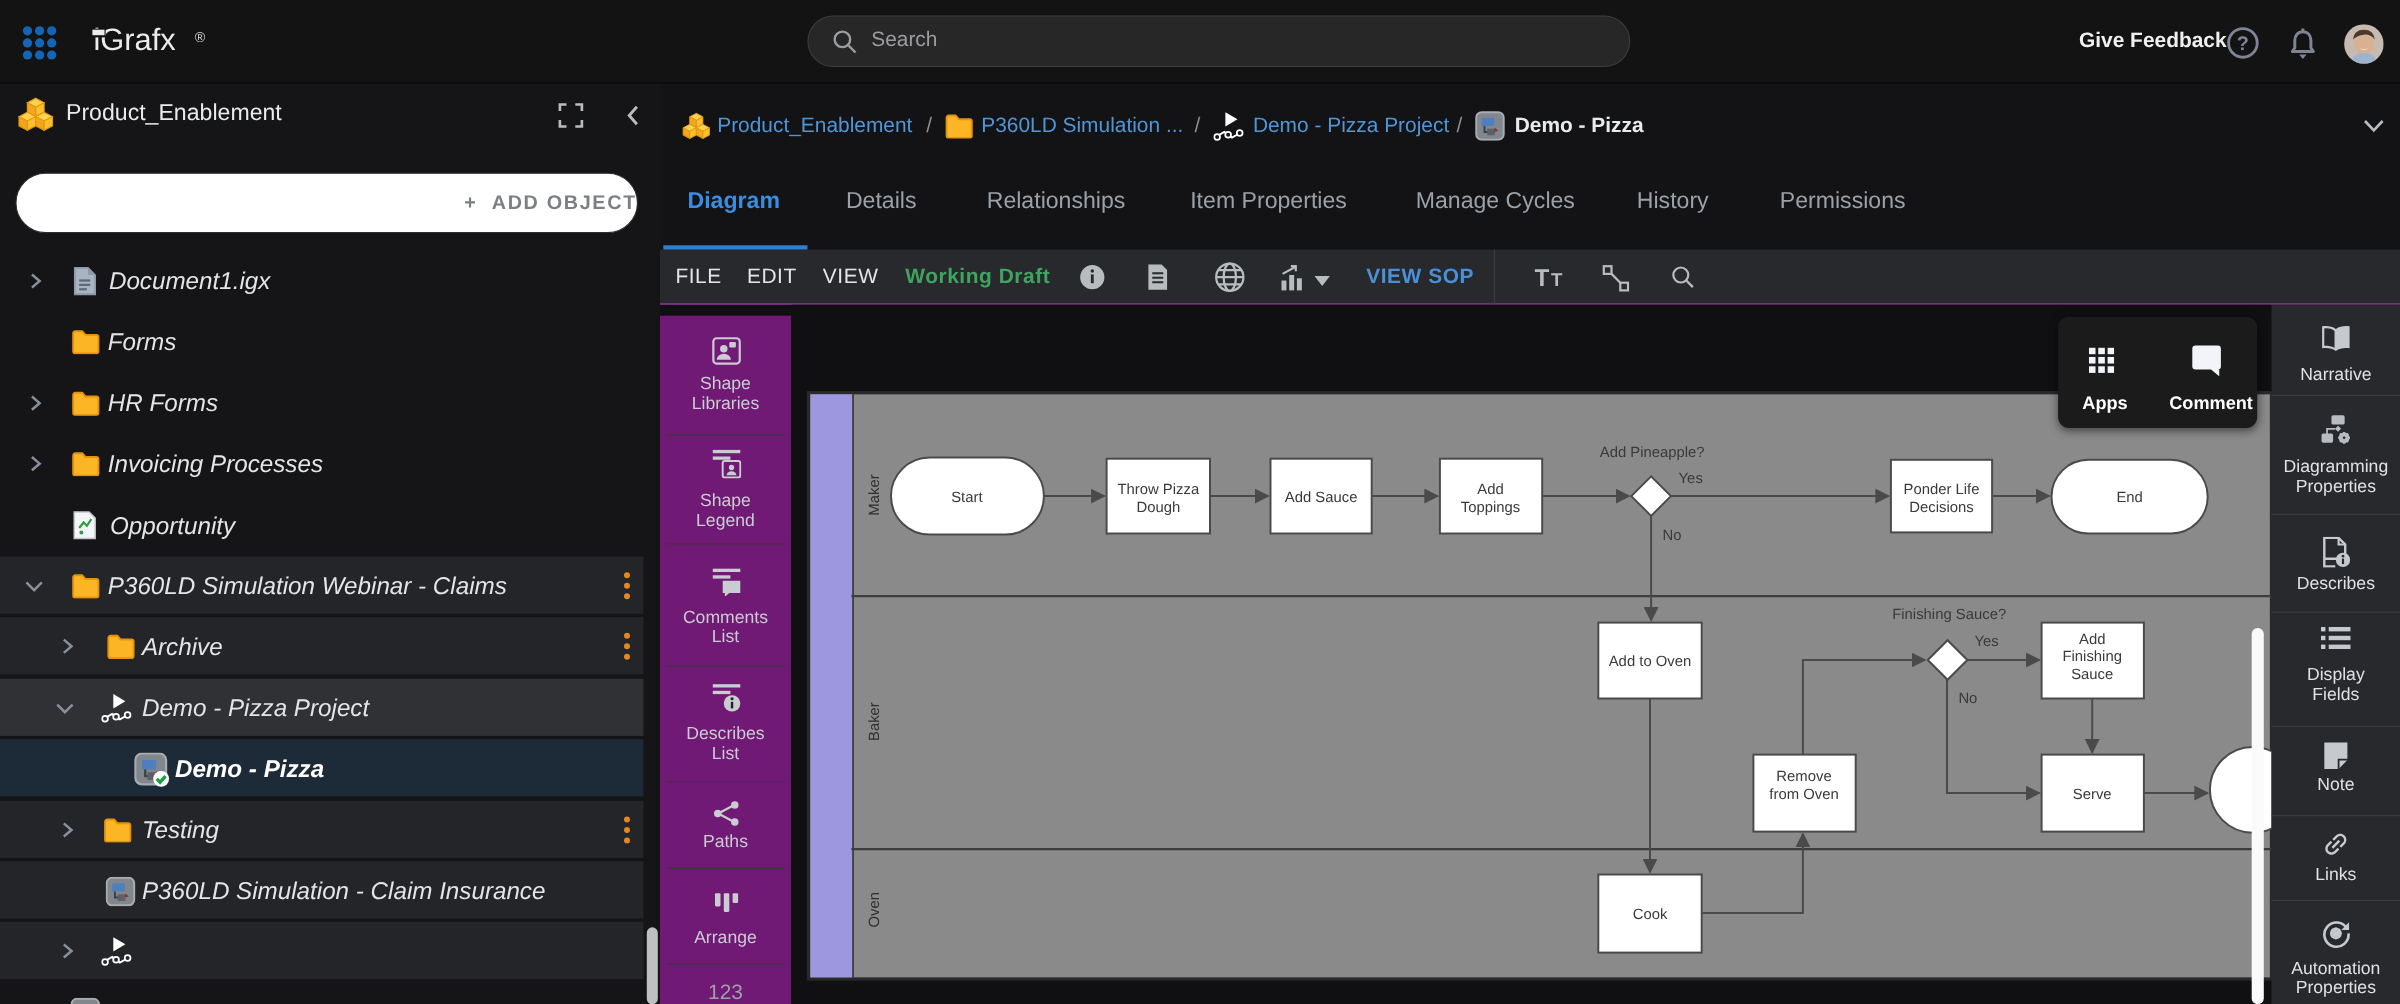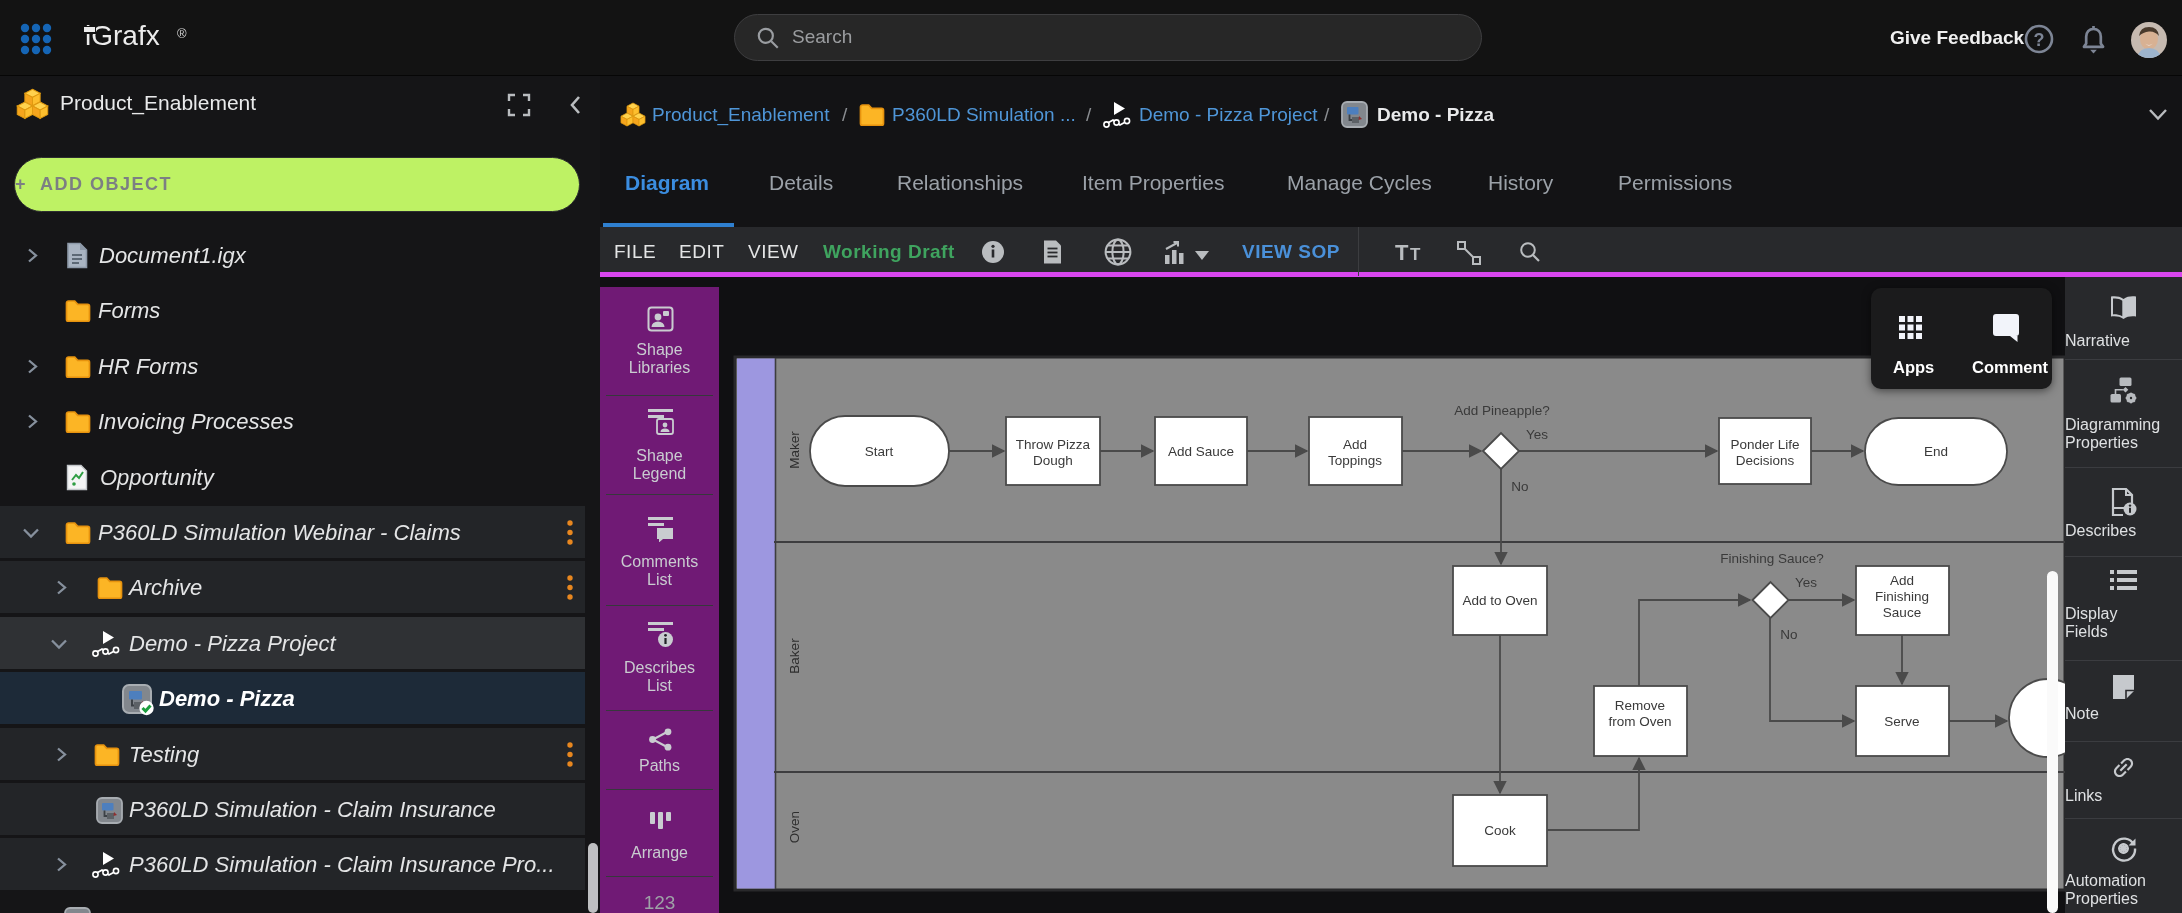--- a/index.html
+++ b/index.html
@@ -11,51 +11,51 @@
   #searchbox { position:absolute; left:734px; top:14px; width:748px; height:47px;
     background:#272727; border:1px solid #3e3e40; border-radius:24px; }
   #searchbox .mag { position:absolute; left:20px; top:10px; }
   #searchbox .stext { position:absolute; left:57px; top:11px; font-size:19px; color:#9b9da0; }
   .gfb { position:absolute; left:1890px; top:27px; font-size:19px; font-weight:bold; color:#f0f0f0; }
   
   #sidebar { position:absolute; left:0; top:76px; width:600px; height:837px; background:#151517; }
   #sbhead { position:absolute; left:0; top:0; width:600px; height:58px; }
   #sbhead .title { position:absolute; left:60px; top:15px; font-size:21px; color:#e9eaeb; }
   #addobj { position:absolute; left:14px; top:81px; width:566px; height:55px;
-    background:#bef264; border:1px solid #2d2e30; border-radius:28px;
+    background:#ffffff; border:1px solid #2d2e30; border-radius:28px;
     color:#7c7f83; font-size:18px; font-weight:bold; letter-spacing:1.5px;
-    text-align:left; line-height:53px; }
+    text-align:right; line-height:53px; }
   .trow { position:absolute; left:0; width:585px; height:52px;font-style:italic; }
   .trow .lbl { position:absolute; top:14px; font-size:22px; color:#e4e5e6; white-space:nowrap; }
   .hl { background:#232528; }
   .kebab { position:absolute; left:565px; top:13px; }
   
   #main { position:absolute; left:600px; top:76px; width:1582px; height:837px; background:#131315; }
   #crumbs { position:absolute; left:0; top:0; width:1582px; height:74px; }
   .bc-blue { color:#4f96d8; font-size:19px; }
   .bc-sep { color:#8b8e92; font-size:19px; }
   .bc-white { color:#e9eaeb; font-size:19px; font-weight:bold; }
   #tabs { position:absolute; left:0; top:74px; width:1582px; height:77px; }
   .tab { position:absolute; top:21px; font-size:21px; color:#9ba1a8; }
   .tab.active { color:#3b8de0; font-weight:bold; }
   #tabline { position:absolute; left:3px; top:73px; width:131px; height:4px; background:#2f80d0; }
   #toolbar { position:absolute; left:0; top:151px; width:1582px; height:50px; background:#28292c;
-    border-bottom:5px solid #d946ef; }
+    border-bottom:1px solid #d946ef; }
   .tbt { position:absolute; top:14px; font-size:19px; color:#e4e5e6; letter-spacing:0.5px; }
   #workarea { position:absolute; left:0; top:201px; width:1582px; height:636px; background:#101012; }
   
   #toolpanel { position:absolute; left:0; top:10px; width:120px; height:636px; background:#701a75;
     border-right:1px solid #101012; }
   .tpi { position:absolute; left:0; width:119px; text-align:center; color:#c9ccd0; font-size:16px; }
   .tpdiv { position:absolute; left:6px; width:107px; height:1px; background:#37383c; }
   
   #canvas { position:absolute; left:120px; top:0; width:1345px; height:636px; background:#101012; }
   
   #rightbar { position:absolute; left:1465px; top:0; width:117px; height:636px; background:#28292c; }
-  .rbi { position:absolute; left:0; width:117px; text-align:left; color:#dfe1e3; font-size:16px; }
+  .rbi { position:absolute; left:0; width:117px; text-align:center; color:#dfe1e3; font-size:16px; }
   .rbdiv { position:absolute; left:0; width:117px; height:1px; background:#3b3c40; }
   
   #popup { position:absolute; left:1271px; top:11px; width:181px; height:101px; background:#1b1b1c;
     border-radius:10px; box-shadow:0 2px 8px rgba(0,0,0,.5); }
   #popup .plbl { position:absolute; top:70px; font-size:16.5px; font-weight:bold; color:#fff; }
   
   #sbscroll { position:absolute; left:588px; top:767px; width:10px; height:70px; background:#bfc0c2; border-radius:5px; }
   #cvscroll { position:absolute; left:1447px; top:294px; width:11px; height:342px; background:#fafafa; border-radius:6px; }
 </style>
 </head>
@@ -261,21 +261,20 @@
       <svg class="abs" style="left:54px;top:18px" width="15" height="17" viewBox="0 0 15 17" fill="none" stroke="#86909d" stroke-width="2.3">
           <path d="M4 2.5 L11 8.5 L4 14.5"></path>
         </svg>
       <svg class="abs" style="left:92px;top:12px" width="31" height="29" viewBox="0 0 31 29">
           <path d="M11 2 L11 15 L22 8.5 Z" fill="#fff"></path>
           <path d="M3 24 L10 20 L17 25 L26 20" fill="none" stroke="#fff" stroke-width="1.8"></path>
           <circle cx="3.5" cy="24.5" r="2.6" fill="#232528" stroke="#fff" stroke-width="1.6"></circle>
           <circle cx="13.5" cy="22.5" r="2.6" fill="#232528" stroke="#fff" stroke-width="1.6"></circle>
           <circle cx="24" cy="21" r="2.6" fill="#232528" stroke="#fff" stroke-width="1.6"></circle>
         </svg>
-      <div class="lbl" style="left:129px">P360LD Simulation - Claim Insurance Pro...</div>
     </div>
     <div class="trow" style="top:822px">
       <svg class="abs" style="left:64px;top:9px" width="29" height="27" viewBox="0 0 29 27">
           <rect x="1" y="1" width="25" height="25" rx="5" fill="#82878d" stroke="#a8adb2" stroke-width="1.8"></rect>
         </svg>
     </div>
   </div>
   <div id="sbscroll"></div>
 </div>
 

